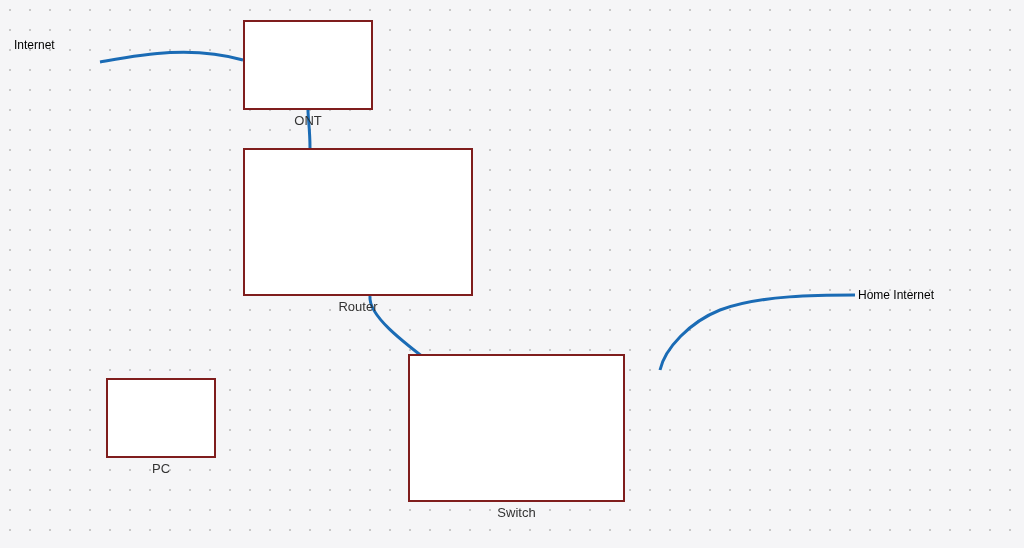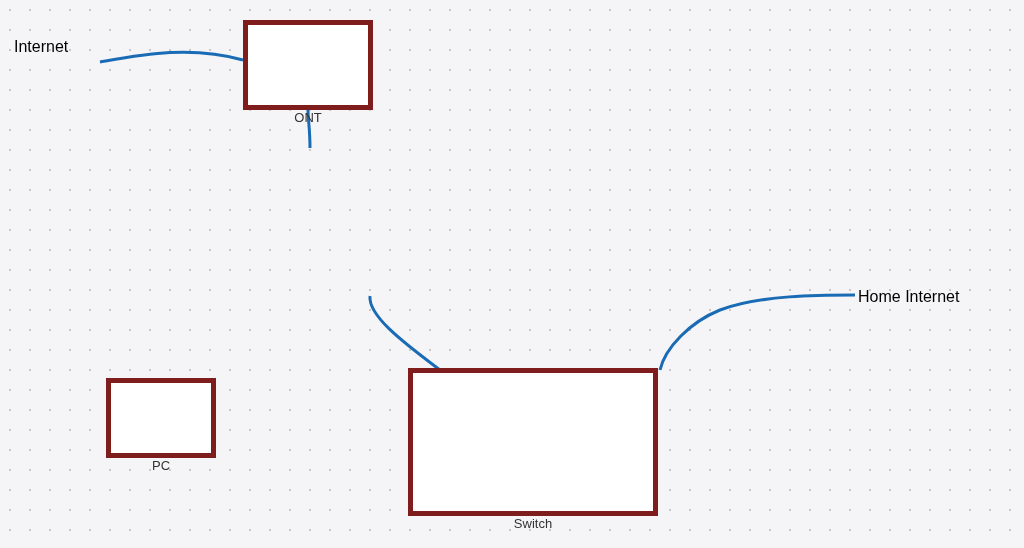--- a/index.html
+++ b/index.html
@@ -16,37 +16,37 @@
 
     .diagram-container {
       position: absolute;
       top: 0; left: 0;
       width: 1024px;
       height: 548px;
     }
 
     .device-box {
       position: absolute;
-      border: 5px solid #7f1d1d;
+      border: 2px solid #7f1d1d;
       background: #fff;
     }
 
     .device-label {
       position: absolute;
       font-size: 13px;
       color: #333;
       text-align: center;
       width: 100%;
       left: 0;
       bottom: -20px;
     }
 
     .node-label {
       position: absolute;
-      font-size: 16px;
+      font-size: 12px;
       color: #000;
     }
 
     svg.connections {
       position: absolute;
       top: 0; left: 0;
       width: 1024px;
       height: 548px;
       pointer-events: none;
     }
@@ -66,24 +66,27 @@
 
     <path d="M 855 295 C 820 295, 760 295, 720 310 C 690 322, 665 348, 660 370" stroke="#1a6bb5" stroke-width="3" fill="none"></path>
   </svg>
 
   <div class="node-label" style="left: 14px; top: 38px;">Internet</div>
 
   <div class="device-box" style="left: 243px; top: 20px; width: 130px; height: 90px;">
     <div class="device-label">ONT</div>
   </div>
 
+  <div class="device-box" style="left: 243px; top: 148px; width: 230px; height: 148px;">
+    <div class="device-label">Router</div>
+  </div>
 
   <div class="device-box" style="left: 78px; top: 378px; width: 110px; height: 80px; margin-left: 28px;">
     <div class="device-label">PC</div>
   </div>
 
-  <div class="device-box" style="left: 408px; top: 368px; width: 250px; height: 148px;">
+  <div class="device-box" style="left: 408px; top: 354px; width: 217px; height: 148px;">
     <div class="device-label">Switch</div>
   </div>
 
   <div class="node-label" style="left: 858px; top: 288px;">Home Internet</div>
 
 </div>
 
 </body></html>

